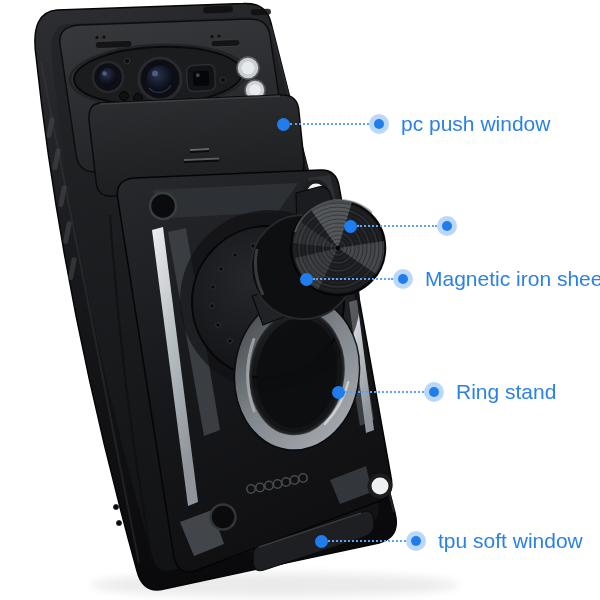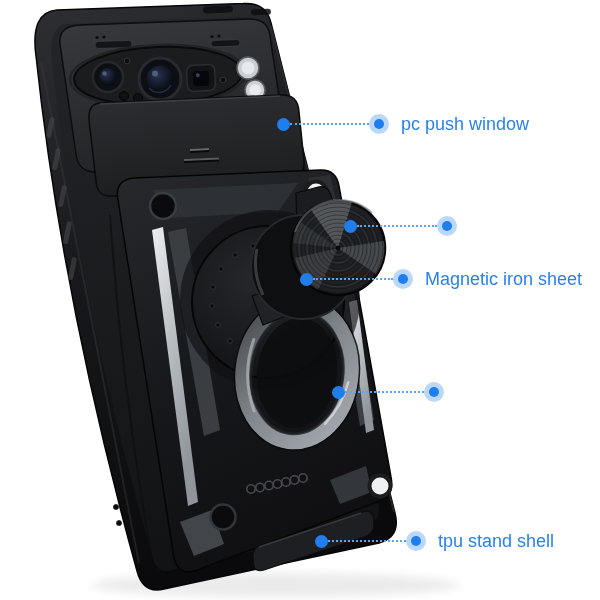--- a/index.html
+++ b/index.html
@@ -21,21 +21,21 @@
   }
   .marker-dot{
     width:20px;height:20px;border-radius:50%;
     background:var(--accent-soft,rgba(31,125,237,.3));
     display:flex;align-items:center;justify-content:center;flex:0 0 auto;
   }
   .marker-dot .inner{
     width:10px;height:10px;border-radius:50%;background:var(--accent,#1f7ded);
   }
   .callout .label{
-    margin-left:12px;font-size:18px;line-height:22px;white-space:nowrap;
+    margin-left:12px;font-size:21px;line-height:22px;white-space:nowrap;
     color:var(--label-text,#2b81e9);
   }
   
   .co-1{left:277px;top:113px;}  .co-1 .dash-line{width:79px;}
   .co-2{left:344px;top:215px;}  .co-2 .dash-line{width:80px;}
   .co-3{left:300px;top:268px;}  .co-3 .dash-line{width:80px;}
   .co-4{left:332px;top:381px;}  .co-4 .dash-line{width:79px;}
   .co-5{left:315px;top:530px;}  .co-5 .dash-line{width:78px;}
 </style>
 </head>
@@ -303,24 +303,25 @@
       </span>
     <span class="label">Magnetic iron sheet</span>
   </div>
 
   <div class="callout co-4">
     <span class="start-dot"></span>
     <span class="dash-line"></span>
     <span class="marker-dot">
         <span class="inner"></span>
       </span>
+    <span class="label">Ring stand</span>
   </div>
 
   <div class="callout co-5">
     <span class="start-dot"></span>
     <span class="dash-line"></span>
     <span class="marker-dot">
         <span class="inner"></span>
       </span>
-    <span class="label">tpu stand shell</span>
+    <span class="label">tpu soft window</span>
   </div>
 
 </div>
 
 </body></html>

